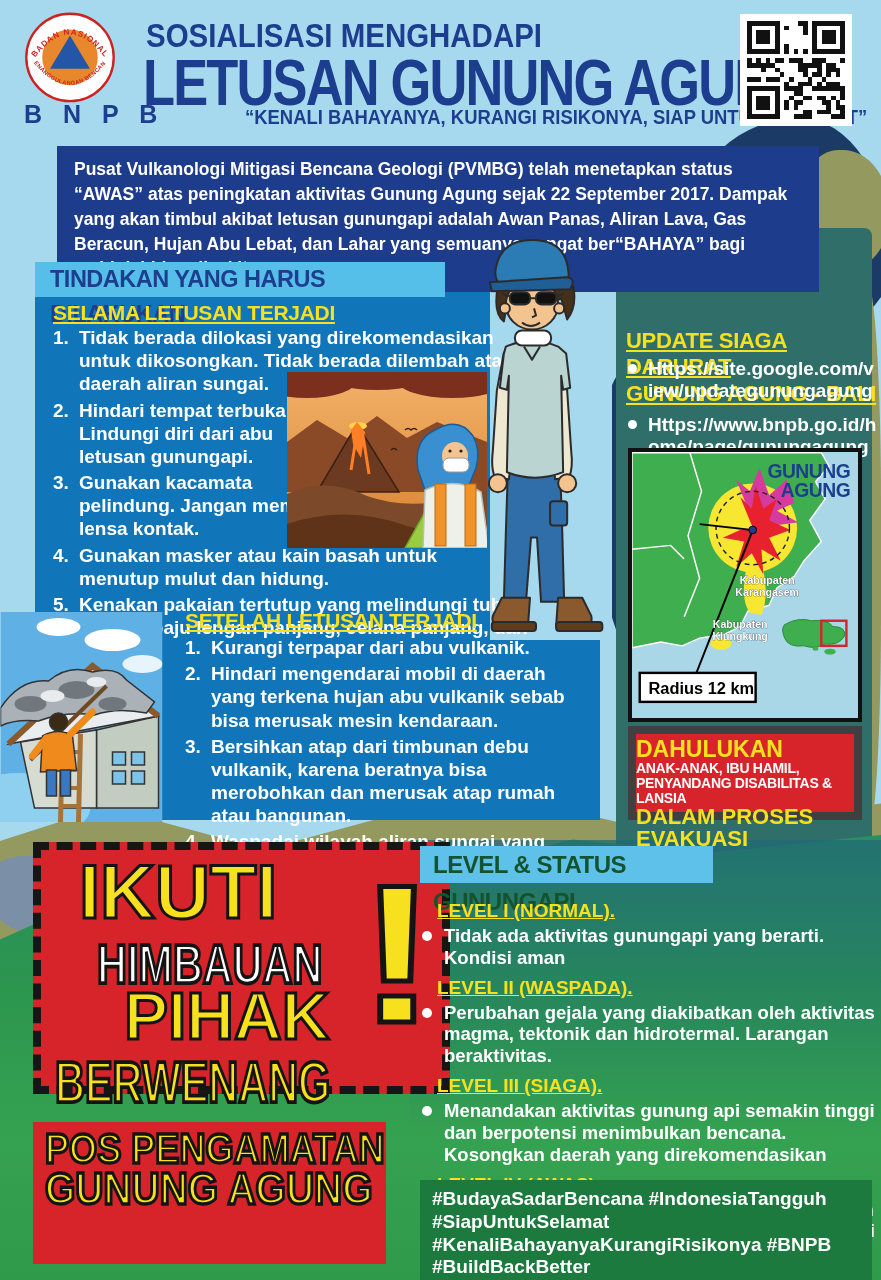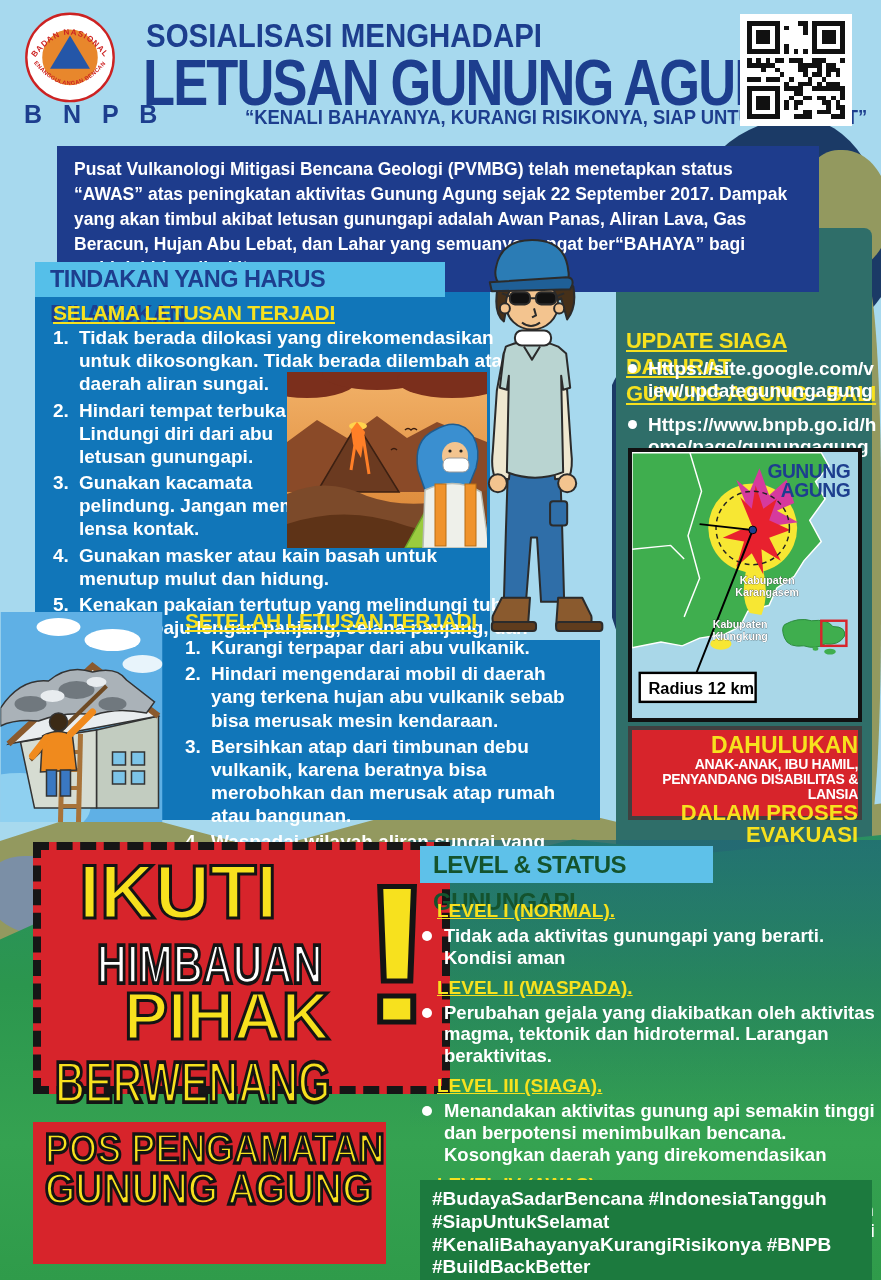--- a/index.html
+++ b/index.html
@@ -53,22 +53,22 @@
   .list-after{left:185px;top:636px;width:410px;z-index:5;}
   .sky-strip{left:490px;top:262px;width:122px;height:378px;background:#a7d9ee;z-index:4;}
   
   .update-head{left:626px;top:288px;z-index:5;font-size:22px;line-height:1.2;margin-top:40px;}
   .bullist{left:626px;top:346px;width:252px;z-index:5;margin:0;padding:0;list-style:none;
     color:#fff;font-weight:bold;font-size:19px;line-height:1.16;}
   .bullist li{padding-left:22px;position:relative;margin-bottom:4px;word-break:break-word;margin-top:12px;}
   .bullist li::before{content:"";position:absolute;left:2px;top:6px;width:9px;height:9px;border-radius:50%;background:#fff;}
   .map-box{left:628px;top:448px;width:234px;height:274px;border:4px solid #111;box-sizing:border-box;
     background:#a9d7e8;z-index:5;}
-  .notice{left:628px;top:726px;width:234px;height:94px;background:#d7242b;border:4px solid #404040;
-    box-sizing:border-box;z-index:5;text-align:right;font-weight:bold;padding-top:4px;}
+  .notice{left:628px;top:726px;width:234px;height:94px;background:#d7242b;border:8px solid #404040;
+    box-sizing:border-box;z-index:5;text-align:left;font-weight:bold;padding-top:4px;}
   .notice .n1{color:#f7e11e;font-size:23px;line-height:1;}
   .notice .n2,.notice .n3{color:#fff;font-size:14px;line-height:1.08;letter-spacing:-0.3px;}
   .notice .n4,.notice .n5{color:#f7e11e;font-size:22px;line-height:.98;}
   
   .ikuti{left:33px;top:842px;width:417px;height:252px;background:#d7242b;border:8px dashed #161616;
     box-sizing:border-box;z-index:5;}
   .ow{position:absolute;font-weight:bold;white-space:nowrap;transform-origin:left top;}
   .oy{color:#f7e11e;-webkit-text-stroke:3px #141414;}
   .owh{color:#fff;-webkit-text-stroke:3px #141414;}
   .ik-1{left:38px;top:-2px;font-size:76px;}

